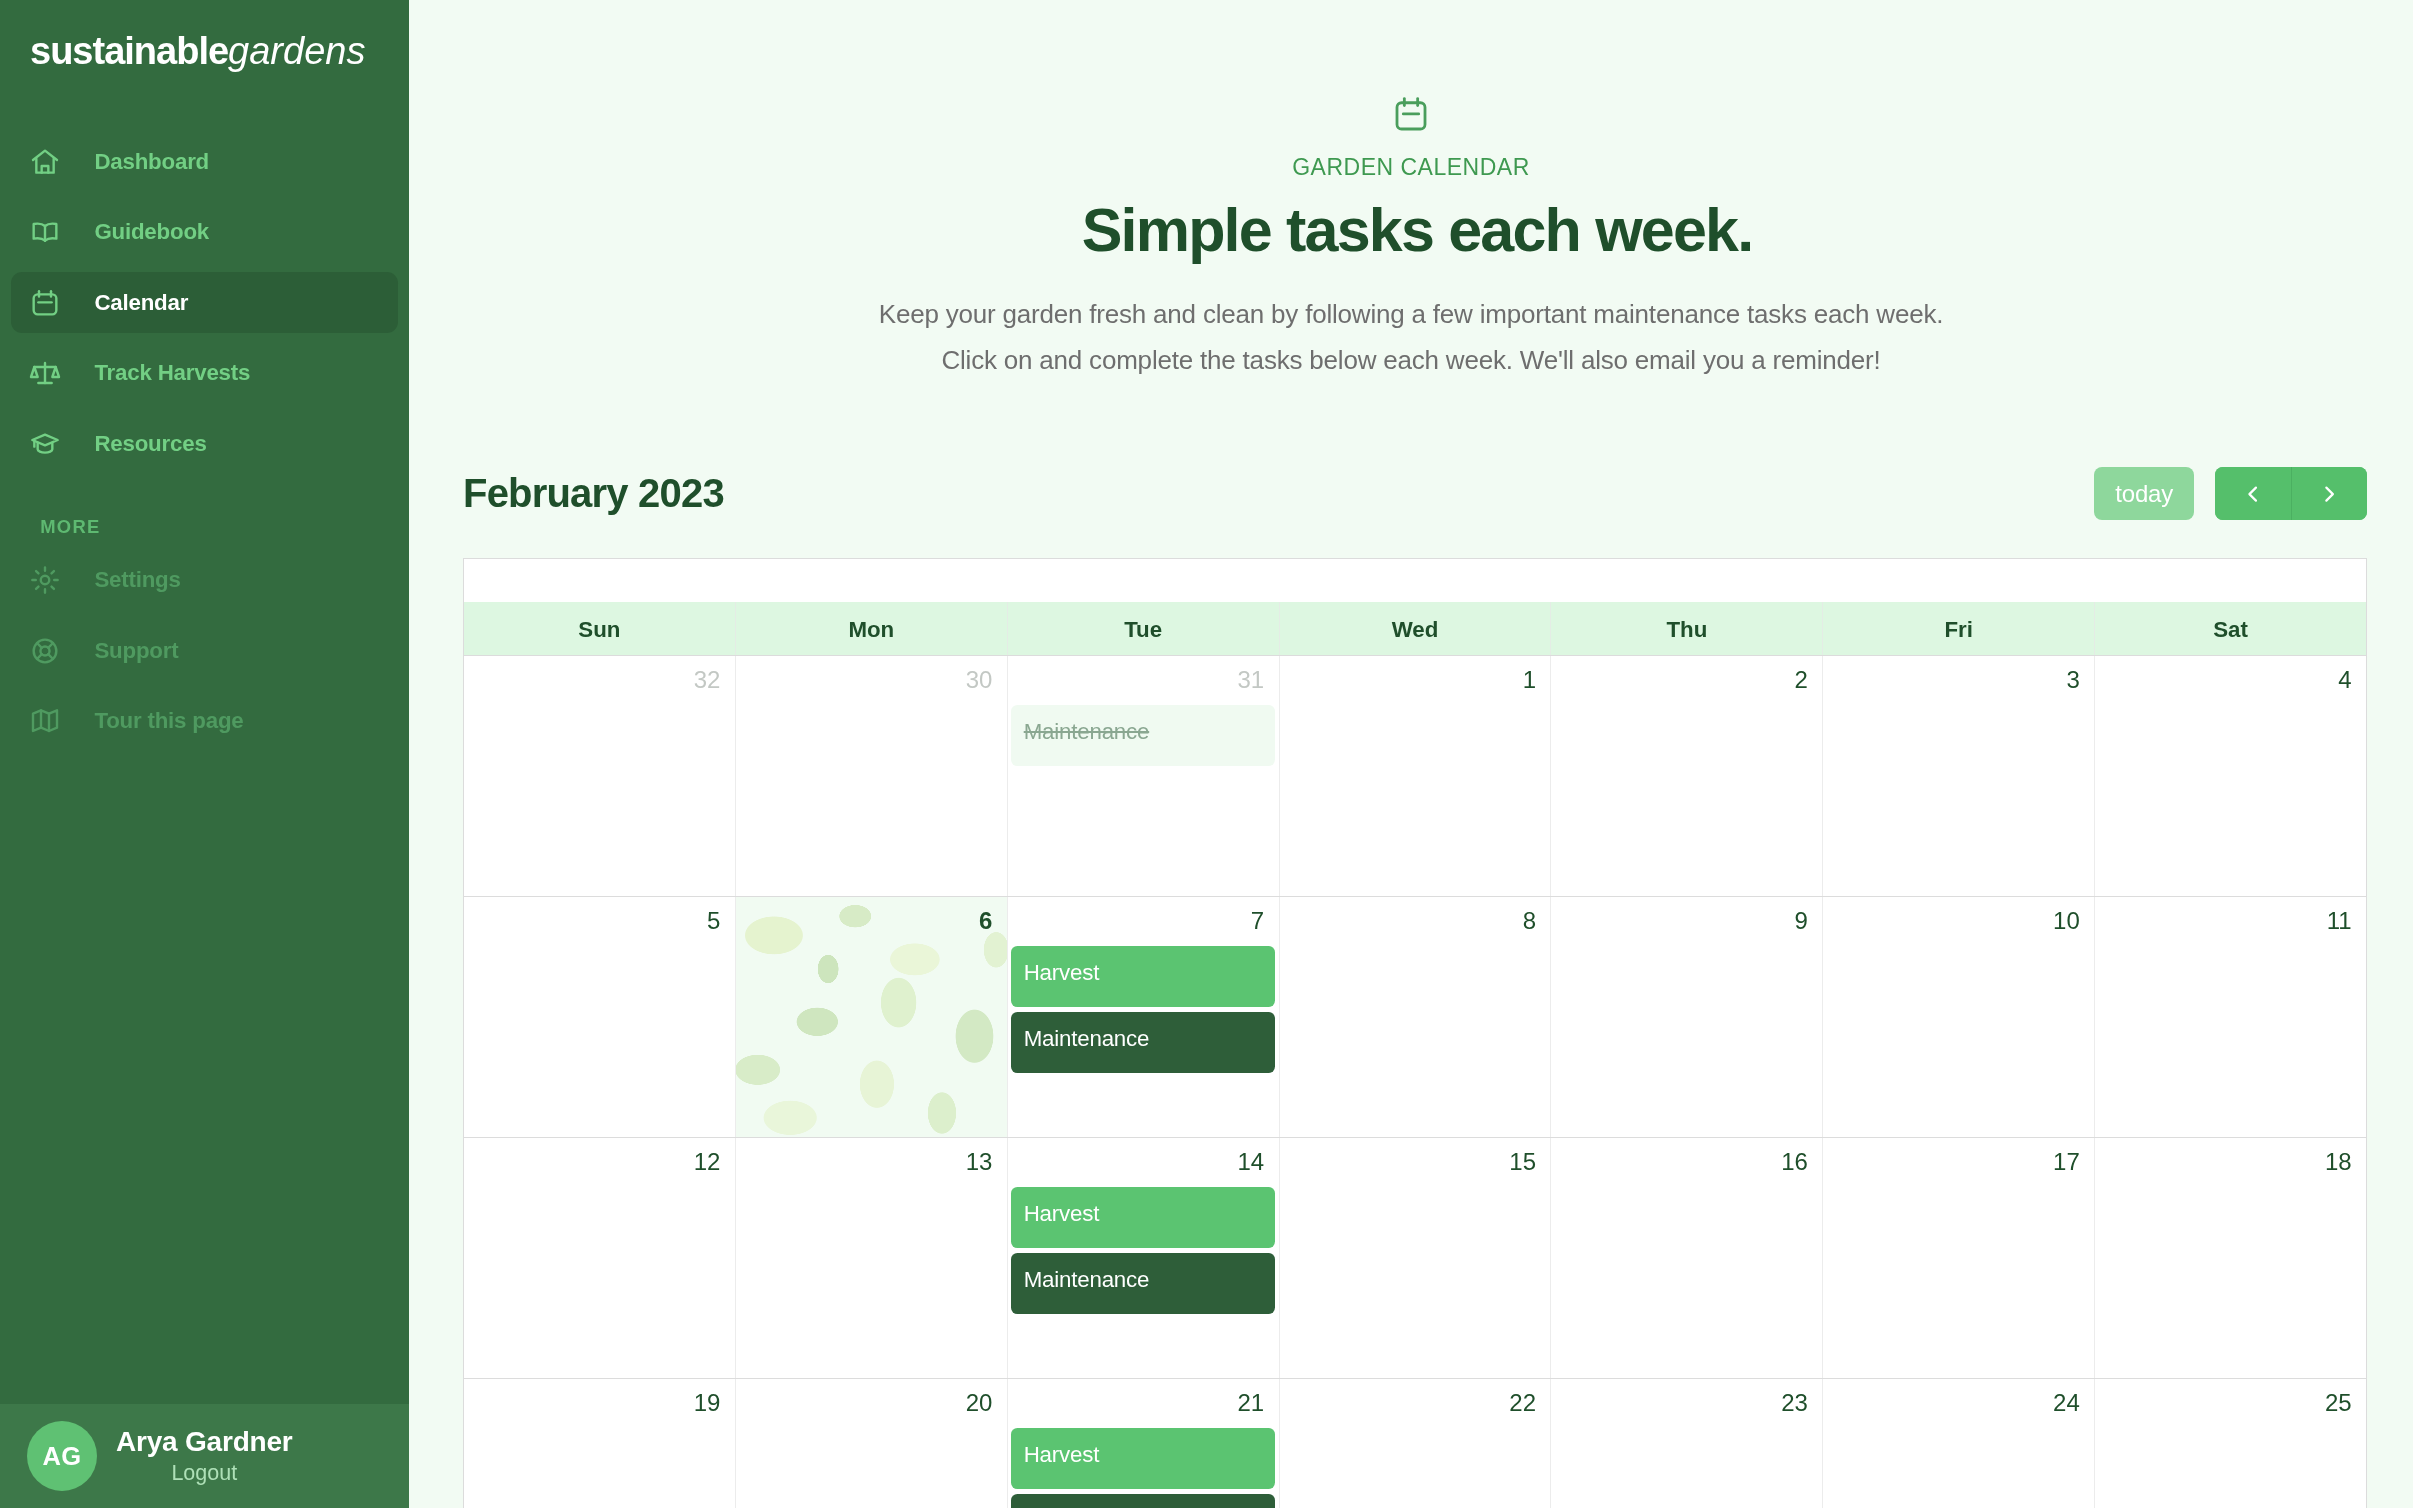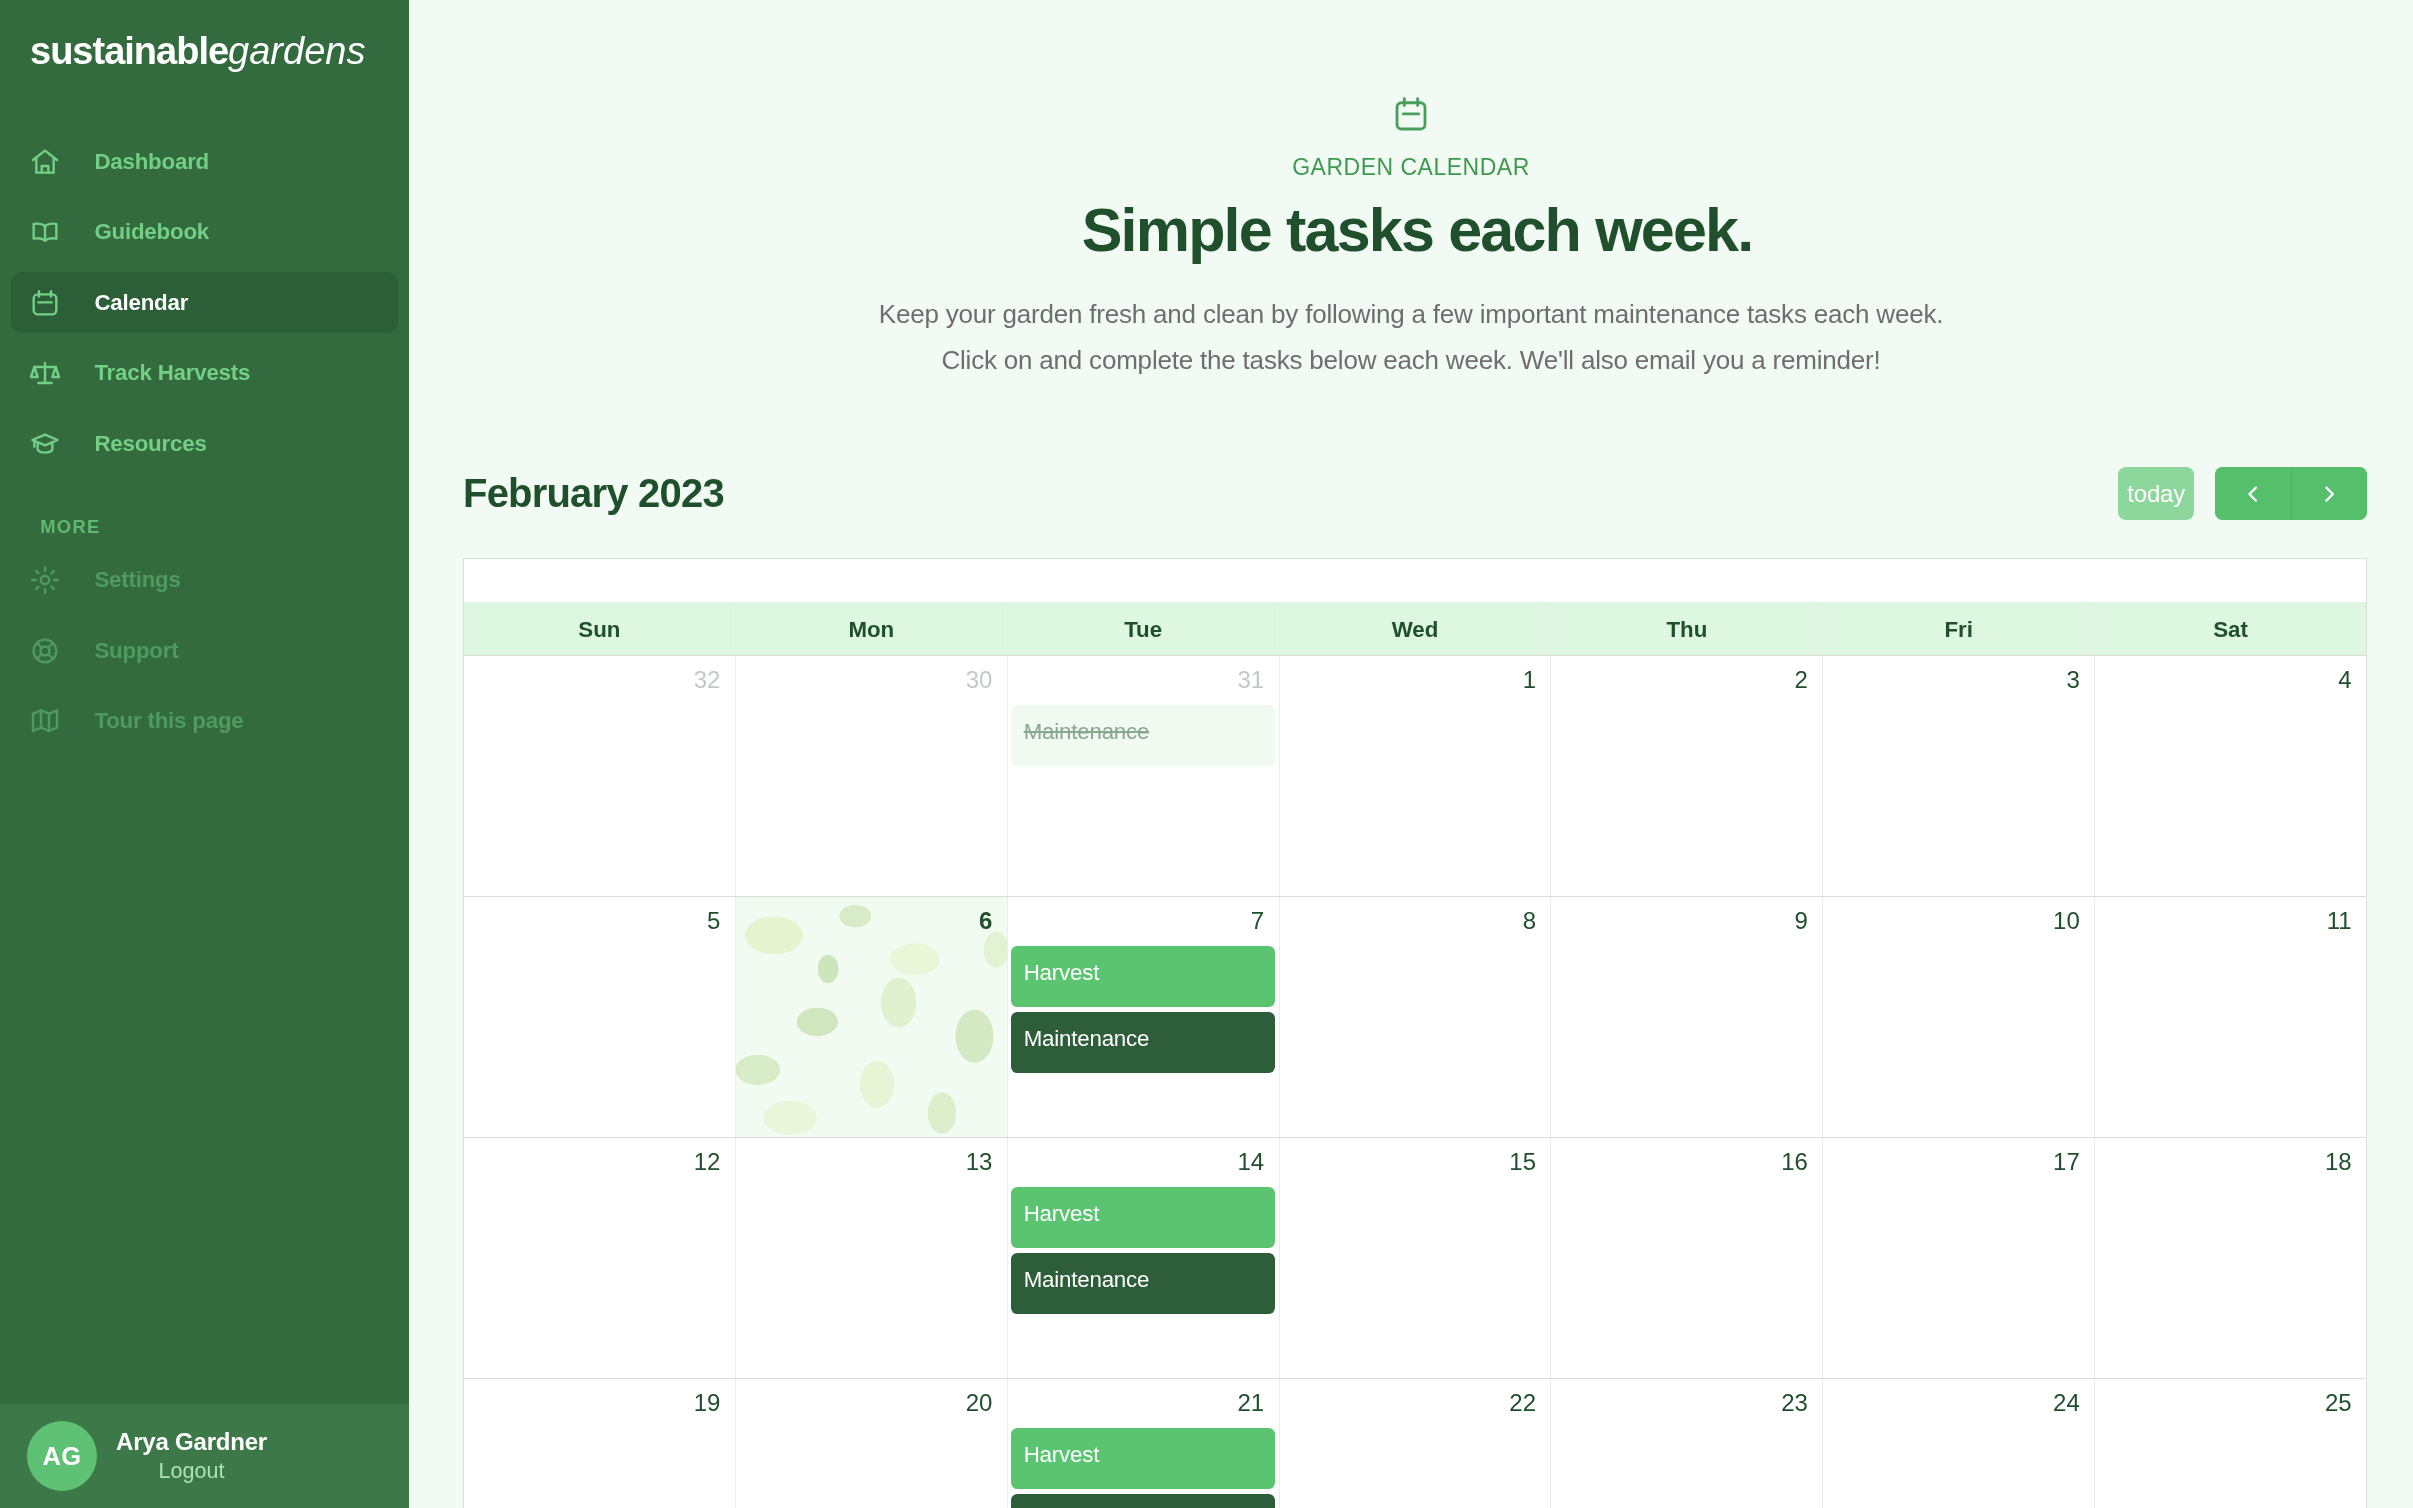--- a/index.html
+++ b/index.html
@@ -82,21 +82,21 @@
   }
   .avatar {
     width: 70px; height: 70px; flex: 0 0 70px;
     border-radius: 50%;
     background: #5fc173;
     color: #ffffff;
     font-size: 25.5px; font-weight: 700;
     display: flex; align-items: center; justify-content: center;
     letter-spacing: 0.4px;
   }
-  .user-name { font-size: 24px; font-weight: 700; color: #ffffff; letter-spacing: -0.2px; }
+  .user-name { font-size: 28px; font-weight: 700; color: #ffffff; letter-spacing: -0.2px; }
   .user-logout { font-size: 21.5px; color: #aee0b7; margin-top: 3.2px; text-align: center; }
 
   
   .main {
     flex: 1 1 auto;
     background: #f2fbf3;
     overflow: hidden;
     position: relative;
   }
   .hero { padding-top: 94px; text-align: center; }
@@ -142,21 +142,21 @@
     letter-spacing: -0.8px;
   }
   .cal-buttons { display: flex; align-items: center; gap: 21px; }
   .btn-today {
     background: #8ed79c;
     color: #ffffff;
     border: none;
     border-radius: 8px;
     font-size: 24px;
     font-family: "Liberation Sans", sans-serif;
-    padding: 0 9px;
+    padding: 0 21px;
     height: 53px;
     cursor: default;
     letter-spacing: -0.2px;
   }
   .btn-group {
     display: flex;
     border-radius: 8px;
     overflow: hidden;
     background: #55bf6b;
   }

